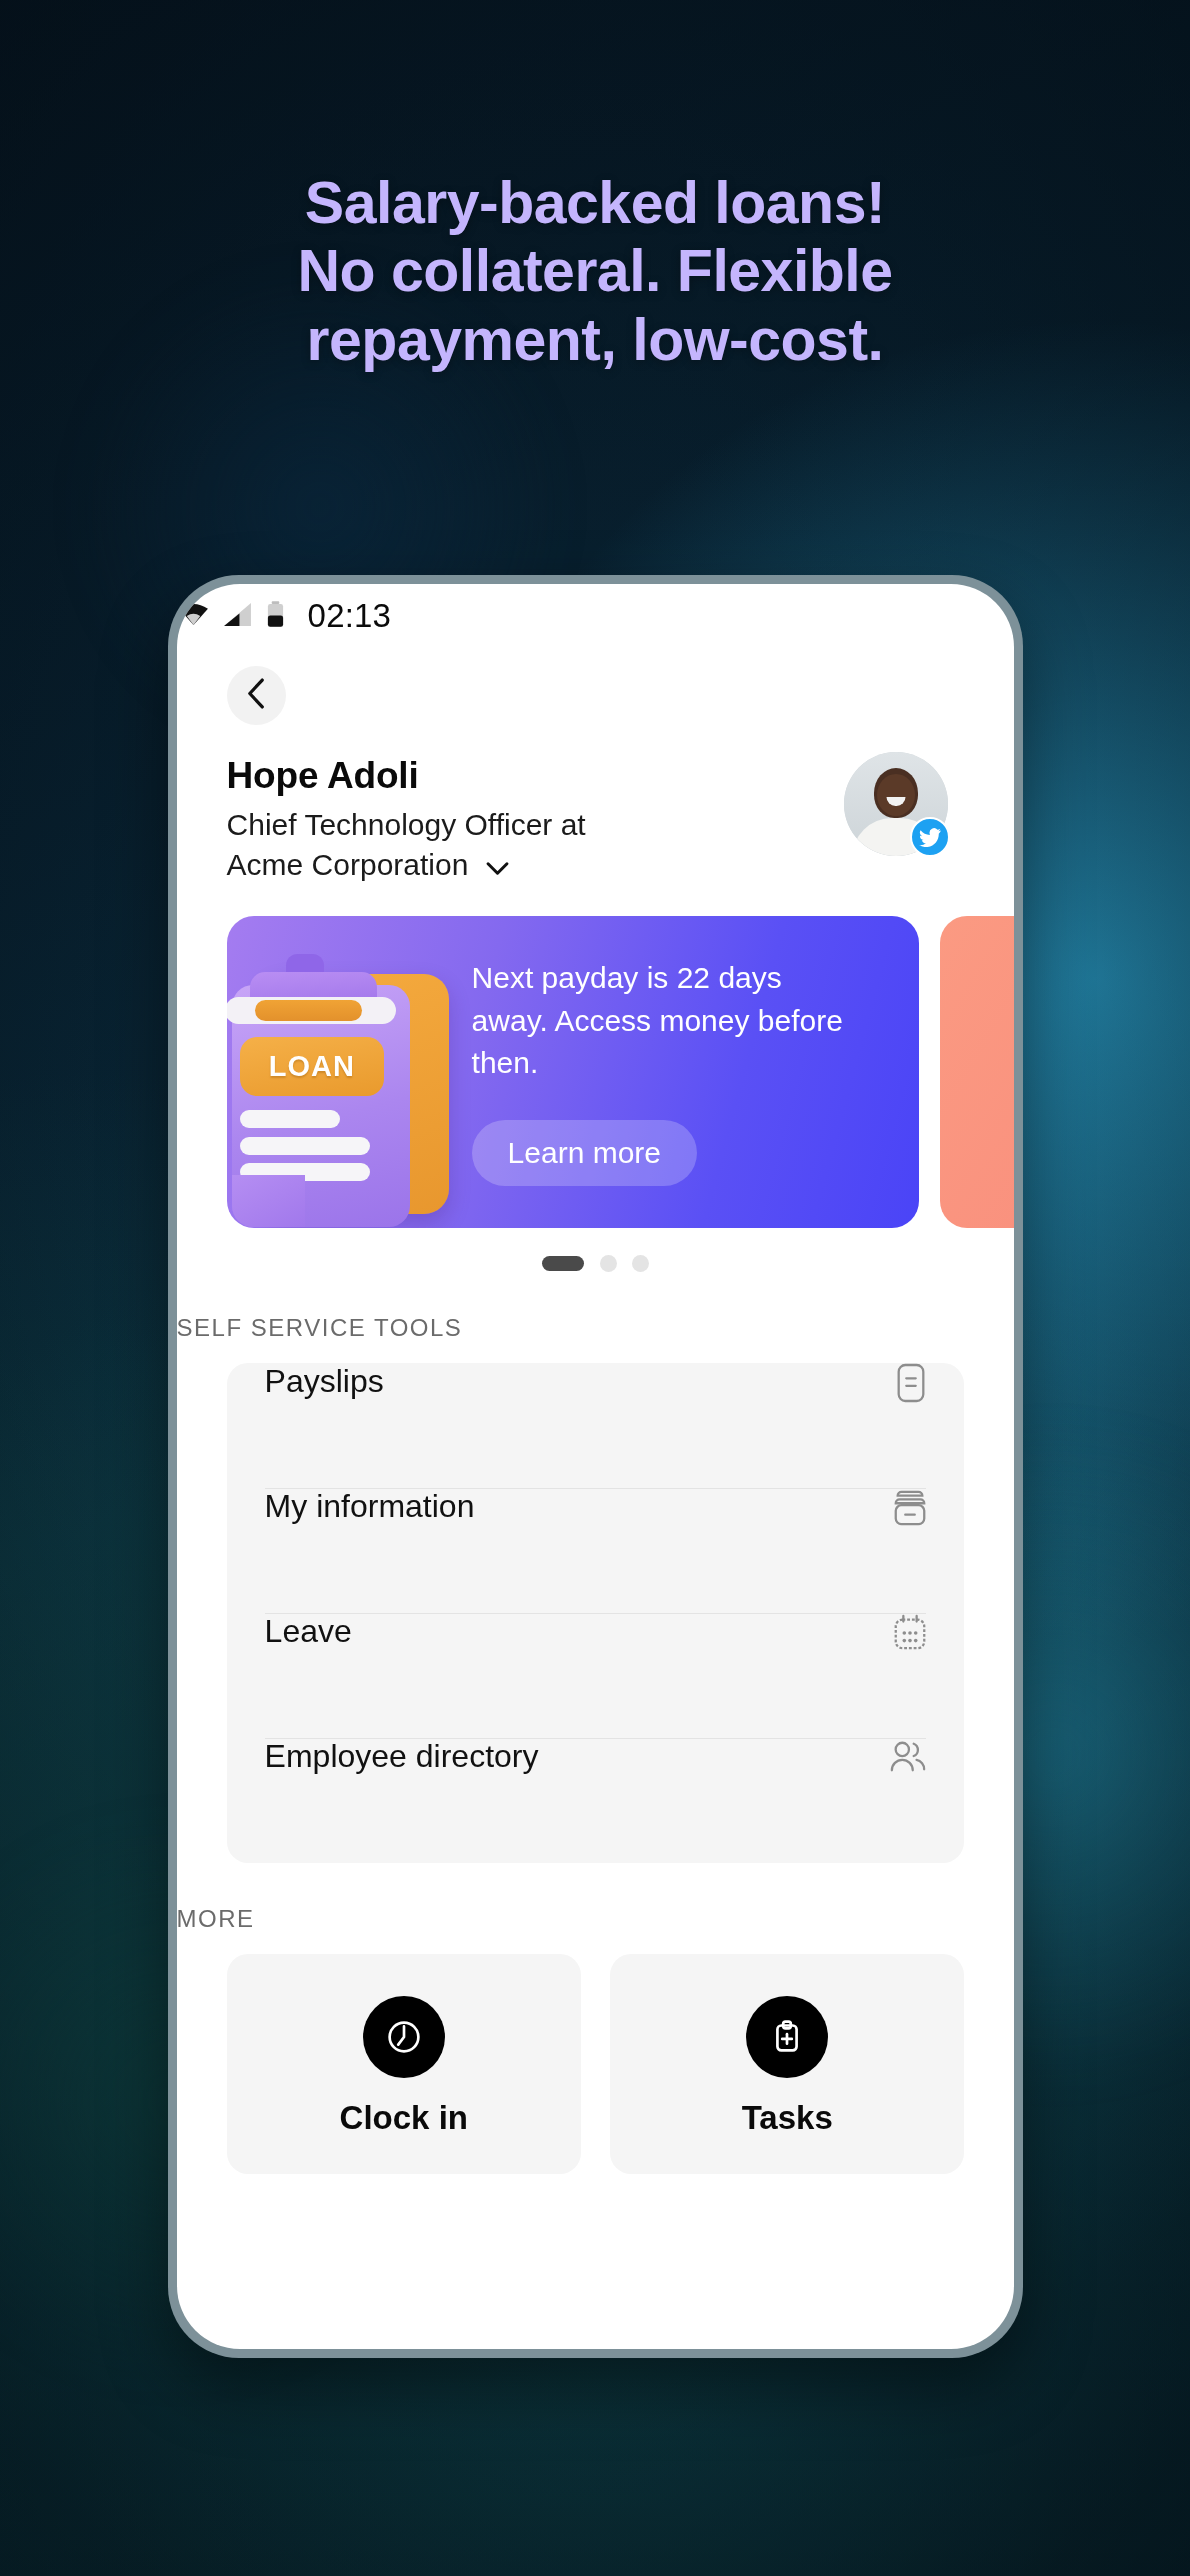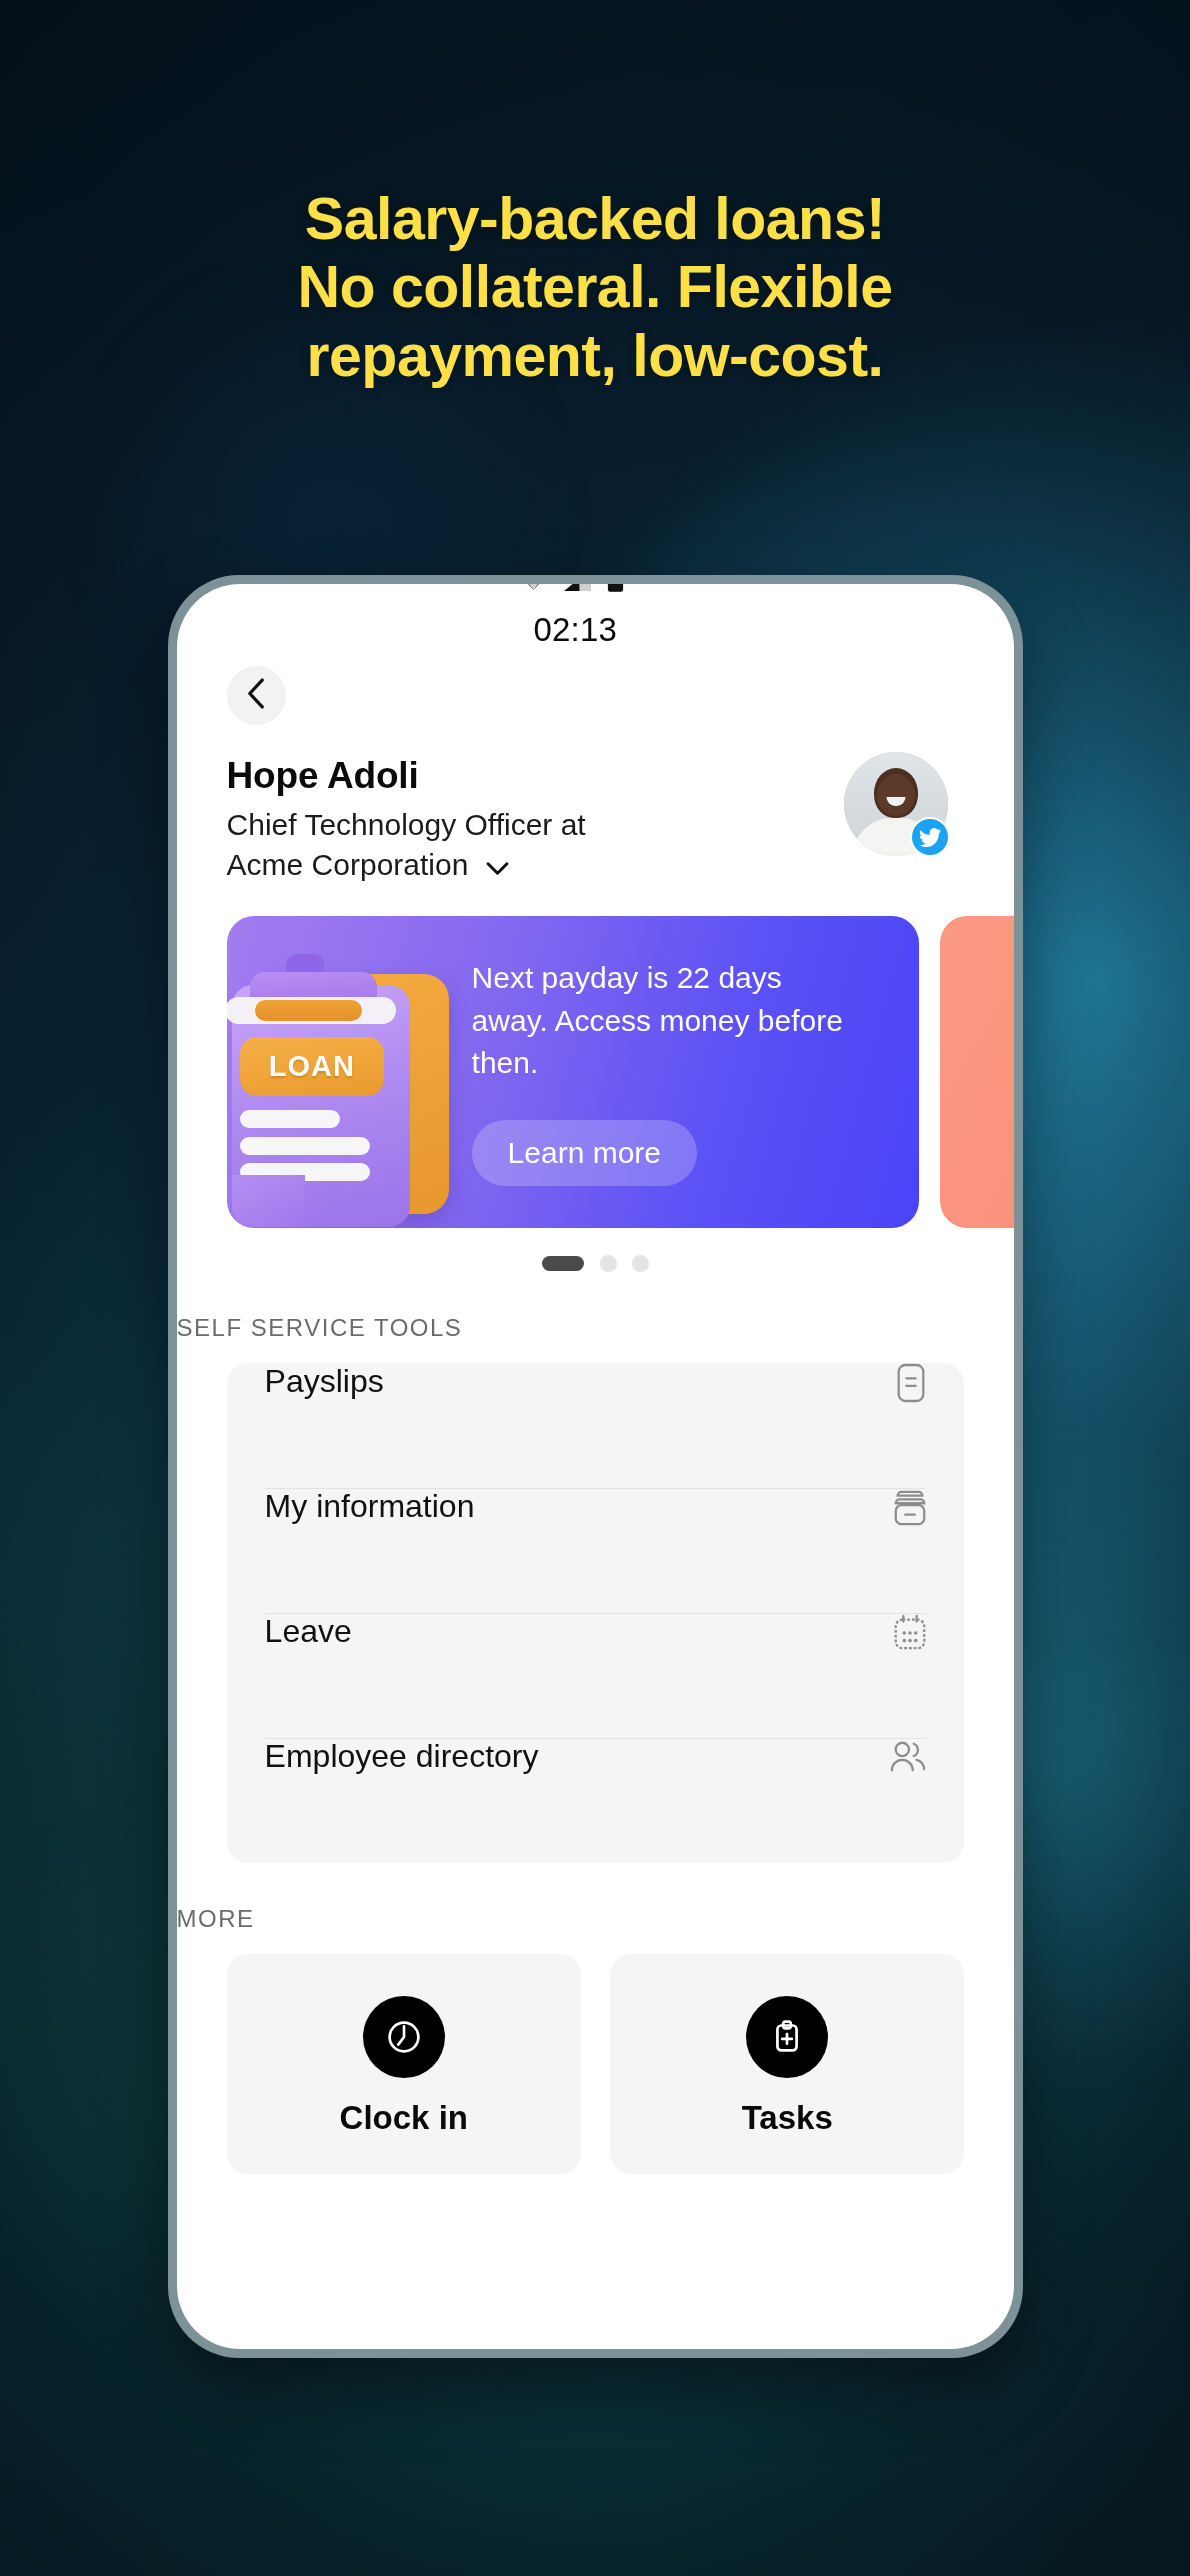--- a/index.html
+++ b/index.html
@@ -53,28 +53,27 @@
     filter: blur(21px);
   }
 
   
   .headline {
     position: absolute;
     top: 169px;
     left: 0;
     width: 100%;
     text-align: center;
-    color: #fde047;
+    color: #c4b5fd;
     font-size: 59px;
     font-weight: bold;
     line-height: 1.16;
     letter-spacing: -0.5px;
     z-index: 5;
     text-shadow: 0 1.9px 9.6px rgba(0,0,0,0.30);
-    margin-top: 16px;
   }
   .headline .hl-line { display: block; }
 
   
   .phone {
     position: absolute;
     left: 168px;
     top: 575px;
     width: 855px;
     height: 1783px;
@@ -91,24 +90,22 @@
     border-radius: 63px;
     overflow: hidden;
     position: relative;
   }
 
   
   .statusbar {
     height: 65px;
     display: flex;
     align-items: center;
-    justify-content: flex-end;
     padding: 0 50px 0 0;
     gap: 13.4px;
-    flex-direction: column;
   }
   .sb-icons { display:flex; align-items:center; gap: 12.5px; }
   .sb-time {
     font-size: 33px;
     font-weight: 500;
     color: #0b0b0b;
     letter-spacing: 0.2px;
     margin-left: 9.6px;
   }
 

